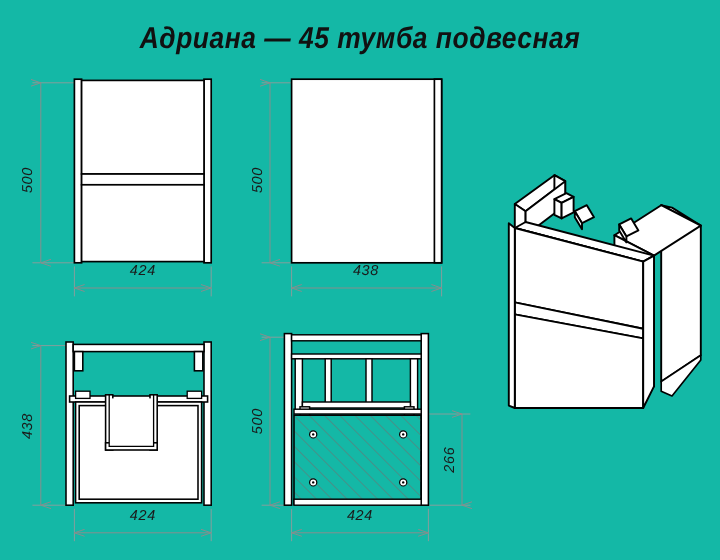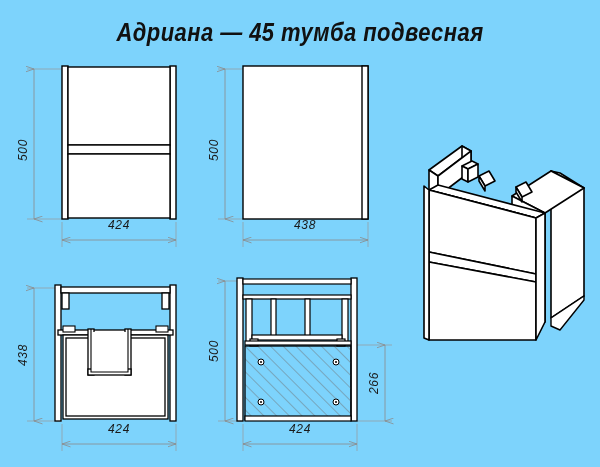--- a/index.html
+++ b/index.html
@@ -11,21 +11,21 @@
     width: 600px;
     height: 467px;
     font-family: "Liberation Sans", sans-serif;
     overflow: hidden;
     position: relative;
   }
   #sheet {
     position: relative;
     width: 600px;
     height: 467px;
-    background: #7dd3fc;
+    background: #14b8a6;
   }
   #title {
     position: absolute;
     left: 0;
     top: 18px;
     width: 600px;
     text-align: center;
     font-family: "Liberation Sans Narrow", "Liberation Sans", sans-serif;
     font-style: italic;
     font-weight: bold;

